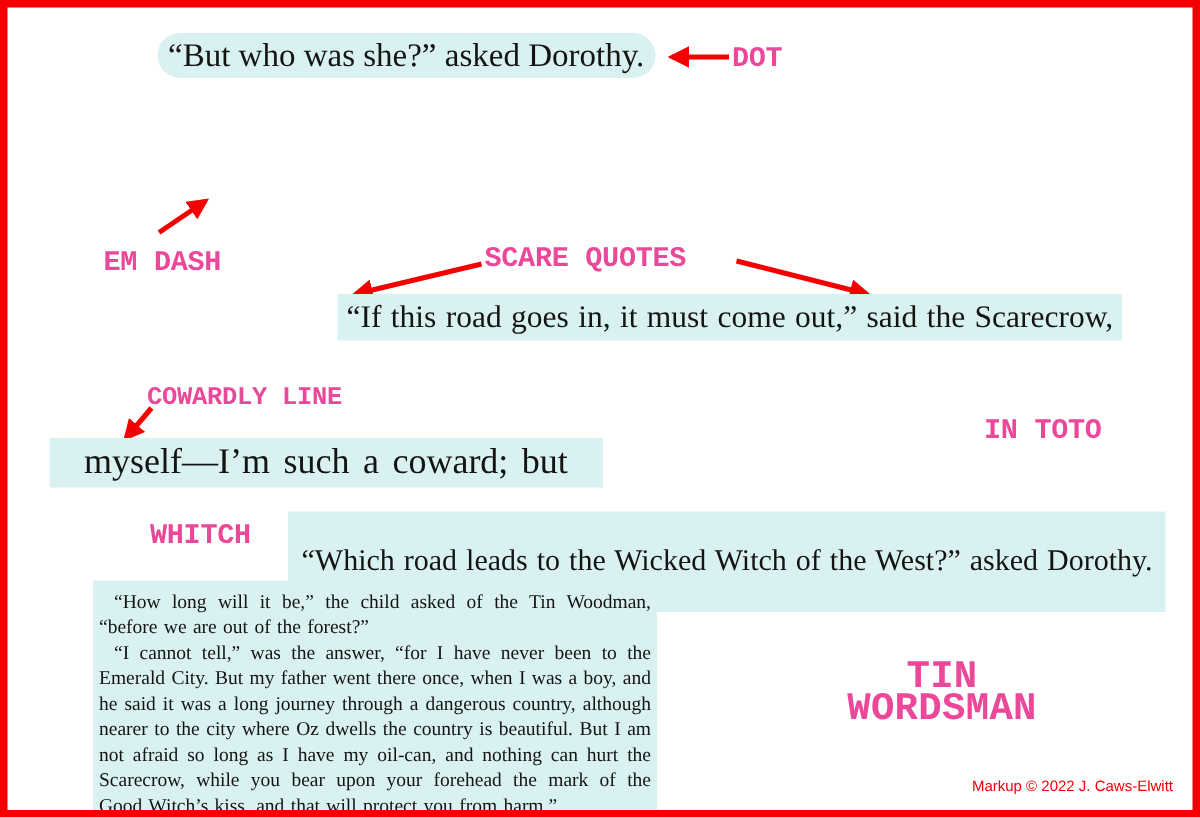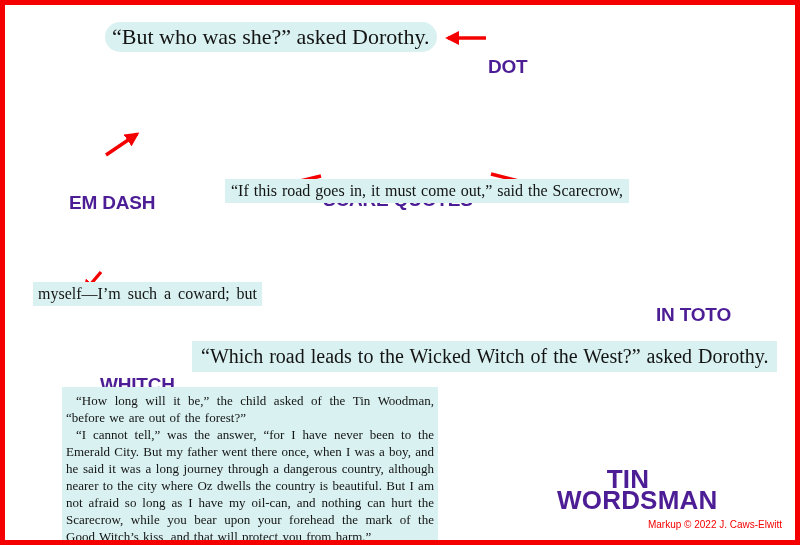--- a/index.html
+++ b/index.html
@@ -16,41 +16,40 @@
   .arrows line{stroke:#f40000;stroke-width:3.4;}
   .hl{
     position:absolute;
     background:#d9f1f1;
     color:#141414;
     white-space:nowrap;
   }
   .wrap{white-space:normal;}
   .label{
     position:absolute;
-    color:#4c1d95;
-    font-family:Liberation Sans, sans-serif;
+    color:#ec4899;
+    font-family:Liberation Mono, monospace;
     font-weight:bold;
     font-size:19px;
     letter-spacing:-0.2px;
     white-space:nowrap;
-    margin-top:28px;
   }
   #b1{left:100px;top:17px;font-size:22px;padding:2px 7px;border-radius:15px;}
   #l-dot{left:483px;top:23px;}
   #b2{left:14px;top:72px;width:777px;font-size:20px;line-height:31px;
       text-align:justify;text-indent:13px;padding:2px 10px 3px 4px;box-sizing:border-box;}
   #l-emdash{left:64px;top:159px;}
   #l-scare{left:318px;top:156px;}
-  #b3{left:220px;top:174px;font-size:16px;padding:3px 6px;word-spacing:1px;}
+  #b3{left:220px;top:191px;font-size:21px;padding:3px 6px;word-spacing:1px;}
   #l-coward{left:93px;top:251px;font-size:17px;}
-  #b4{left:28px;top:277px;font-size:16px;padding:3px 5px;word-spacing:3px;}
+  #b4{left:28px;top:287px;font-size:24px;padding:3px 23px;word-spacing:3px;}
   #b5{left:393px;top:267px;font-size:17px;padding:4px 6px;word-spacing:2px;}
   #l-intoto{left:651px;top:271px;}
   #l-whitch{left:95px;top:341px;}
-  #b6{left:187px;top:336px;font-size:20px;padding:4px 9px;word-spacing:1px;}
+  #b6{left:187px;top:336px;font-size:20px;padding:22px 9px;word-spacing:1px;}
   #b7{left:57px;top:382px;width:376px;font-size:13px;line-height:17px;
       text-align:justify;padding:5px 4px 7px 4px;box-sizing:border-box;}
   #b7 p{margin:0;text-indent:10px;word-spacing:1px;}
   #l-tin{left:552px;top:436px;width:142px;text-align:center;font-size:26px;line-height:21px;letter-spacing:0.2px;}
   .credit{
     position:absolute;right:13px;top:514px;
     color:#f40000;
     font-family:"Liberation Sans", sans-serif;
     font-size:10px;
     white-space:nowrap;
@@ -79,20 +78,21 @@
 
   <div class="label" id="l-dot">DOT</div>
 
 
   <div class="label" id="l-emdash">EM DASH</div>
 
   <div class="label" id="l-scare">SCARE QUOTES</div>
 
   <div class="hl" id="b3">“If this road goes in, it must come out,” said the Scarecrow,</div>
 
+  <div class="label" id="l-coward">COWARDLY LINE</div>
 
   <div class="hl" id="b4">myself—I’m such a coward; but</div>
 
 
   <div class="label" id="l-intoto">IN TOTO</div>
 
   <div class="label" id="l-whitch">WHITCH</div>
 
   <div class="hl" id="b6">“Which road leads to the Wicked Witch of the West?” asked Dorothy.</div>
 

